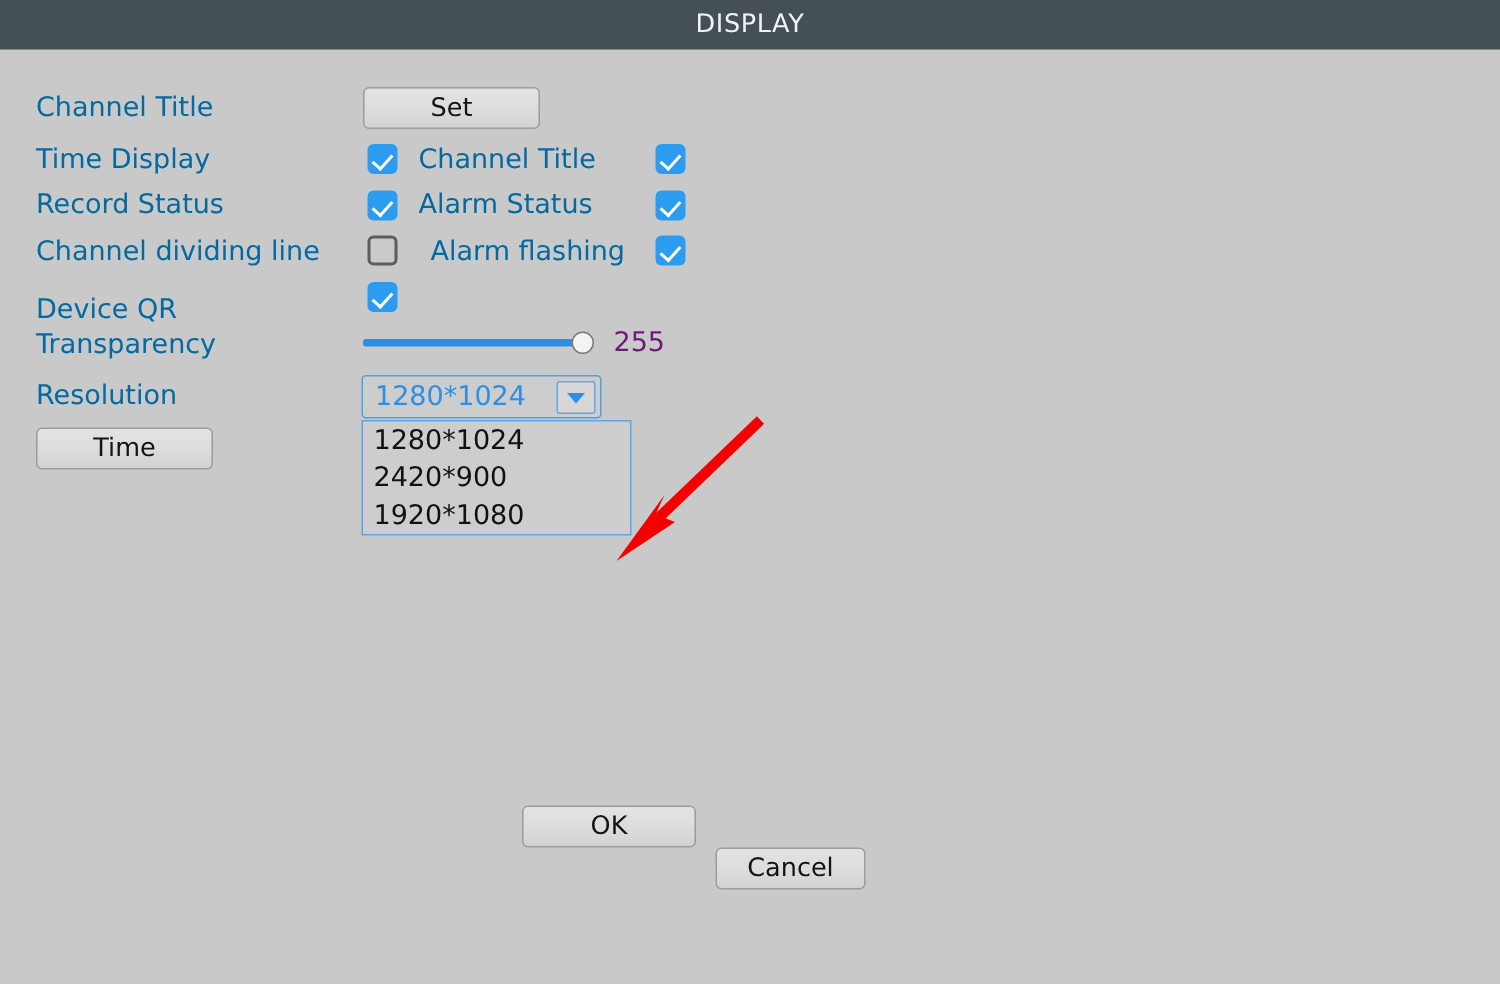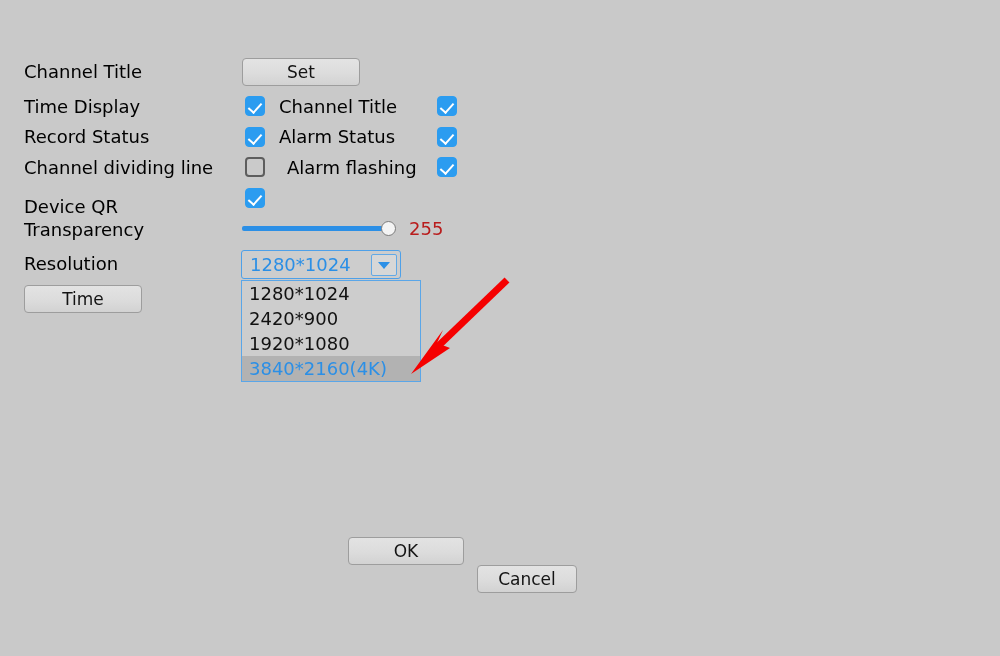--- a/index.html
+++ b/index.html
@@ -37,21 +37,21 @@
     color: #f2f2f2;
     font-size: 17px;
     letter-spacing: 0.4px;
     font-family: "DejaVu Sans", sans-serif;
   }
 
   
   .lbl {
     position: absolute;
     font-size: 18px;
-    color: #000000;
+    color: #0369a1;
     white-space: nowrap;
     font-family: "DejaVu Sans", sans-serif;
   }
 
   
   .cb {
     position: absolute;
     width: 20px;
     height: 20px;
     border-radius: 4px;
@@ -103,21 +103,21 @@
     width: 15px;
     height: 15px;
     border-radius: 50%;
     background: #f4f4f4;
     border: 1px solid #7b7b7b;
     box-sizing: border-box;
   }
   .slider-value {
     position: absolute;
     font-size: 18px;
-    color: #b91c1c;
+    color: #701a75;
     font-family: "DejaVu Sans", sans-serif;
   }
 
   
   .combo {
     position: absolute;
     box-sizing: border-box;
     background: #cdcdcd;
     border: 1px solid #4ea0e8;
     border-radius: 3px;
@@ -191,20 +191,23 @@
     width: 1000px;
     height: 656px;
     pointer-events: none;
   }
 </style>
 </head>
 <body>
 
 <div class="screen">
 
+  <div class="titlebar">
+    <div class="titlebar-text">DISPLAY</div>
+  </div>
 
   <div class="lbl" style="left:24px; top:61px;">Channel Title</div>
   <div class="btn" style="left:242px; top:58px; width:118px; height:28px; line-height:26px;">Set</div>
 
   <div class="lbl" style="left:24px; top:96px;">Time Display</div>
   <div class="cb on" style="left:245px; top:96px;"></div>
   <div class="lbl" style="left:279px; top:96px;">Channel Title</div>
   <div class="cb on" style="left:437px; top:96px;"></div>
 
   <div class="lbl" style="left:24px; top:126px;">Record Status</div>
@@ -230,21 +233,20 @@
     <div class="combo-value">1280*1024</div>
     <div class="combo-arrowbtn">
       <span class="tri"></span>
     </div>
   </div>
 
   <div class="droplist" style="left:241px; top:280px; width:180px;">
     <div class="dropitem">1280*1024</div>
     <div class="dropitem">2420*900</div>
     <div class="dropitem">1920*1080</div>
-    <div class="dropitem sel">3840*2160(4K)</div>
   </div>
 
   <div class="btn" style="left:24px; top:285px; width:118px; height:28px; line-height:26px;">Time</div>
 
 
   <svg class="annot-arrow" viewBox="0 0 1000 656">
     <line x1="507" y1="280" x2="432" y2="352" stroke="#f50000" stroke-width="7" stroke-linecap="butt"></line>
     <polygon points="411,374 450,348 437,343 443,330" fill="#f50000"></polygon>
   </svg>
 

